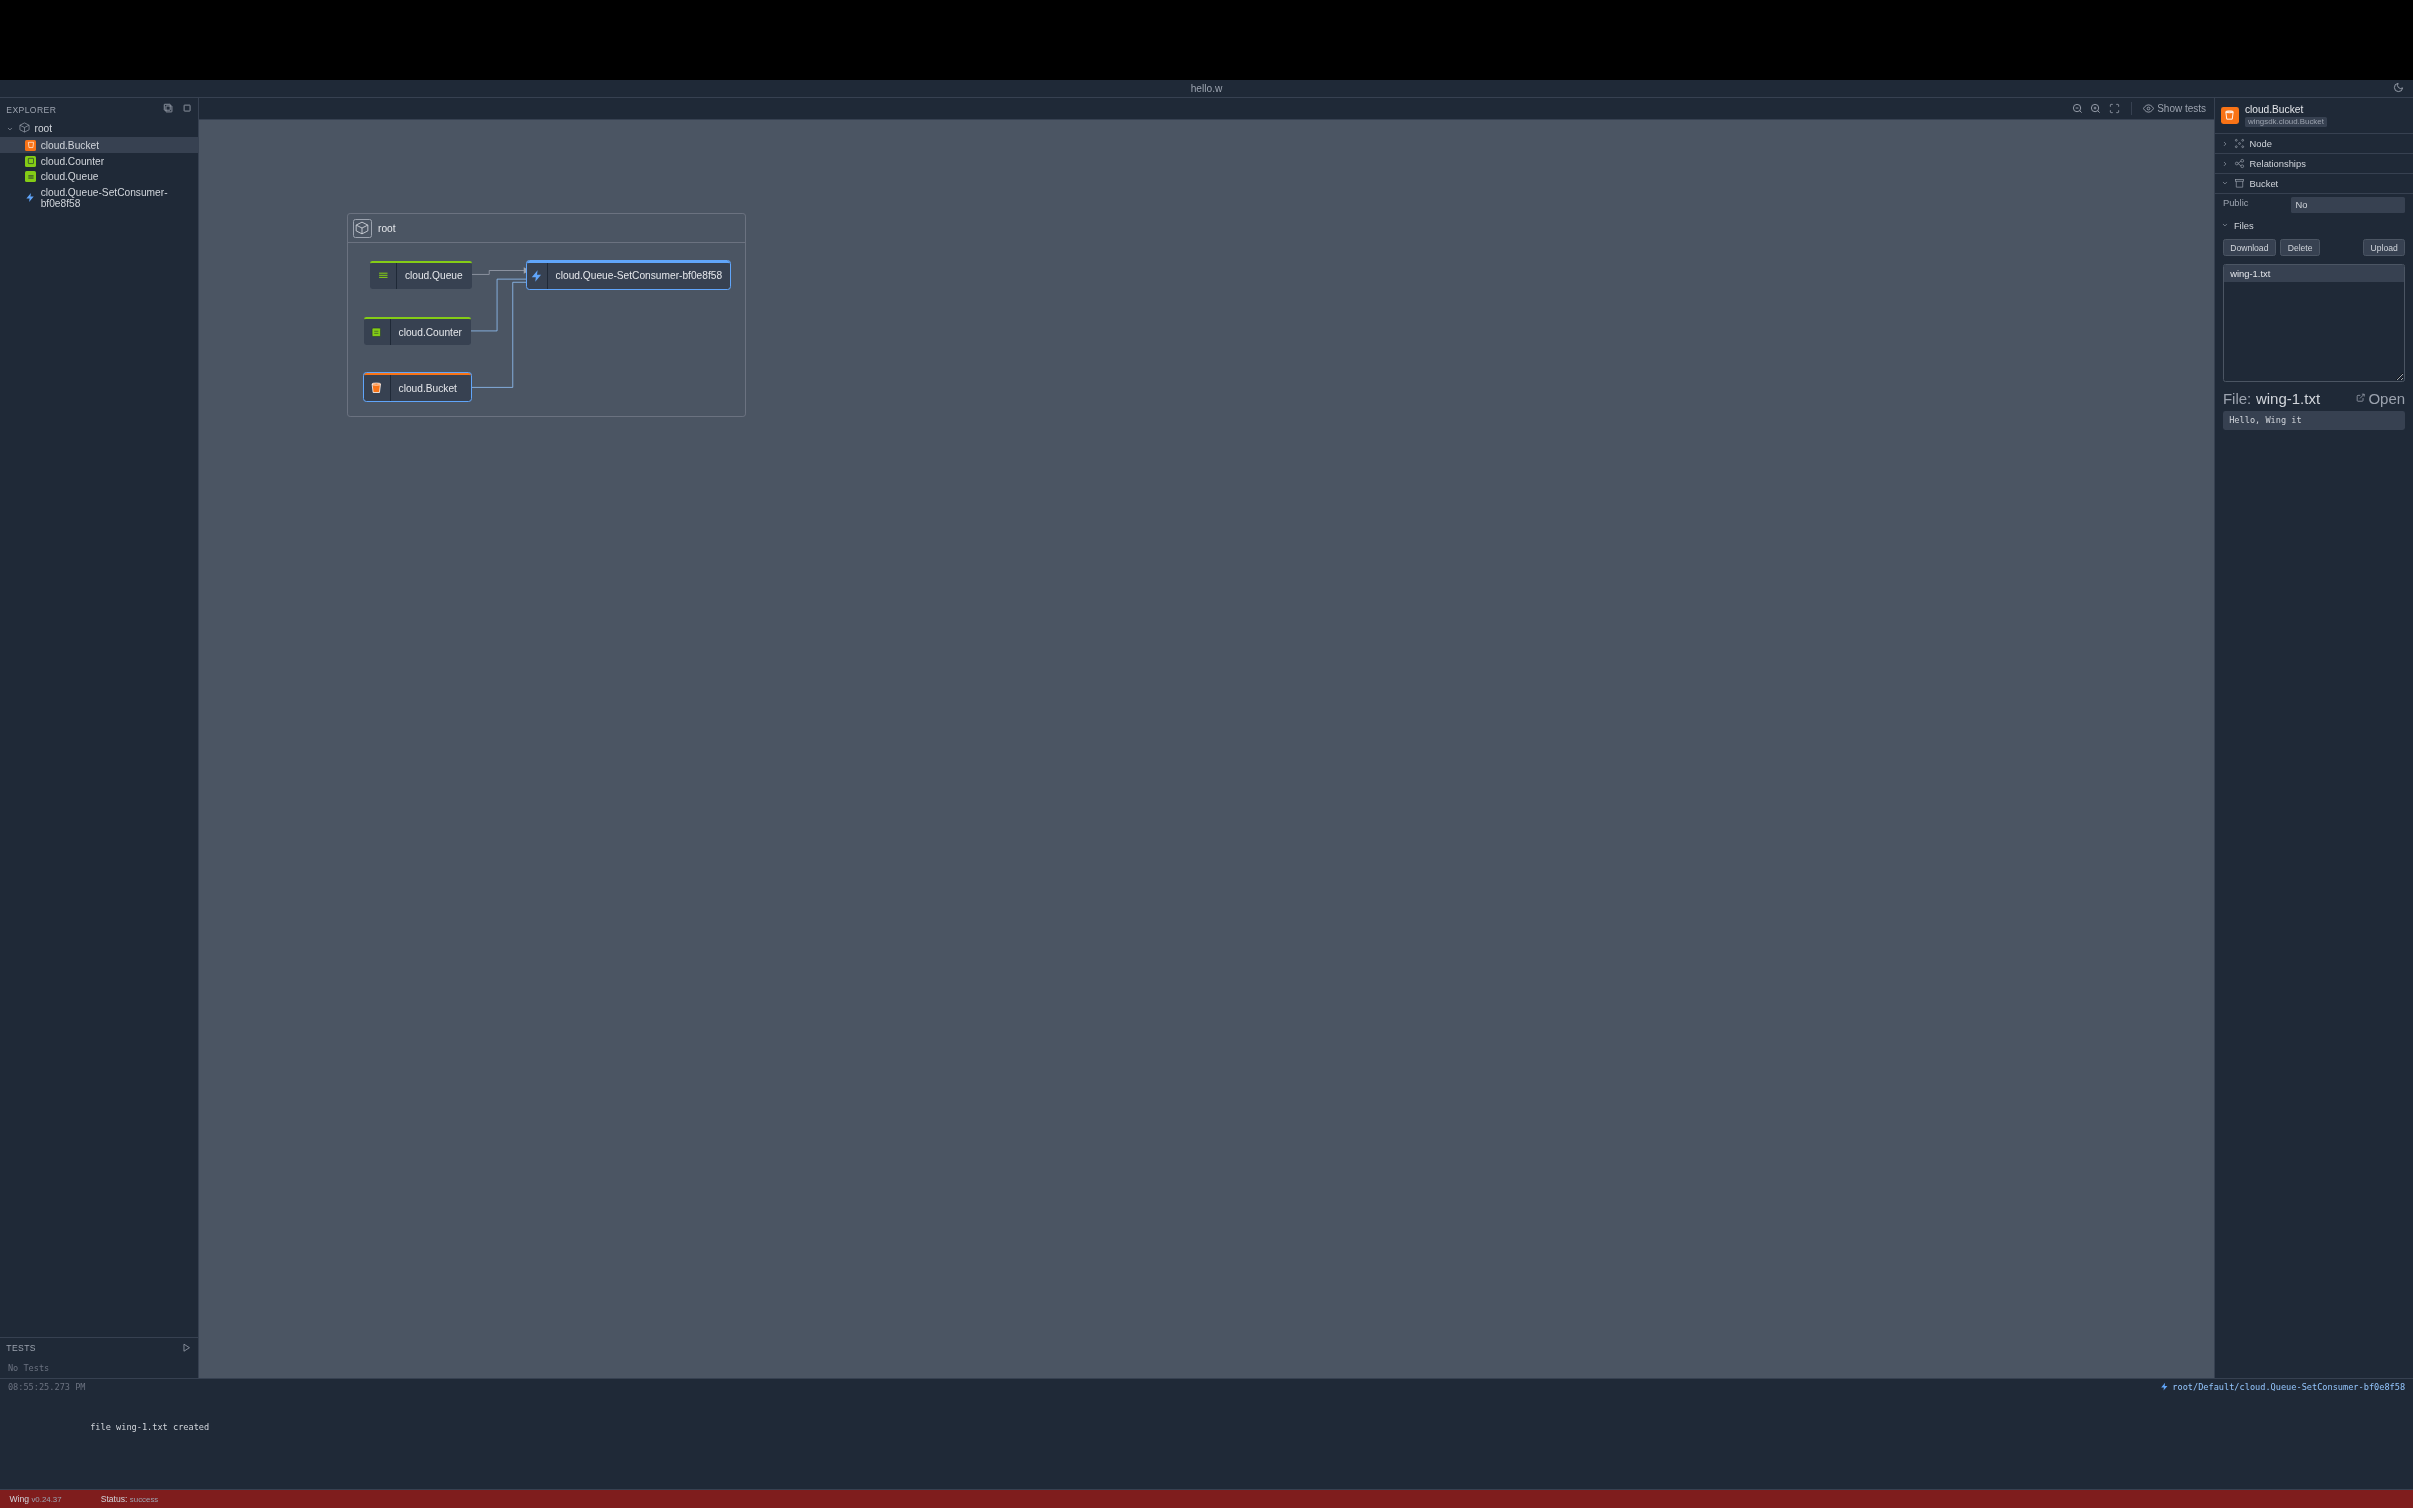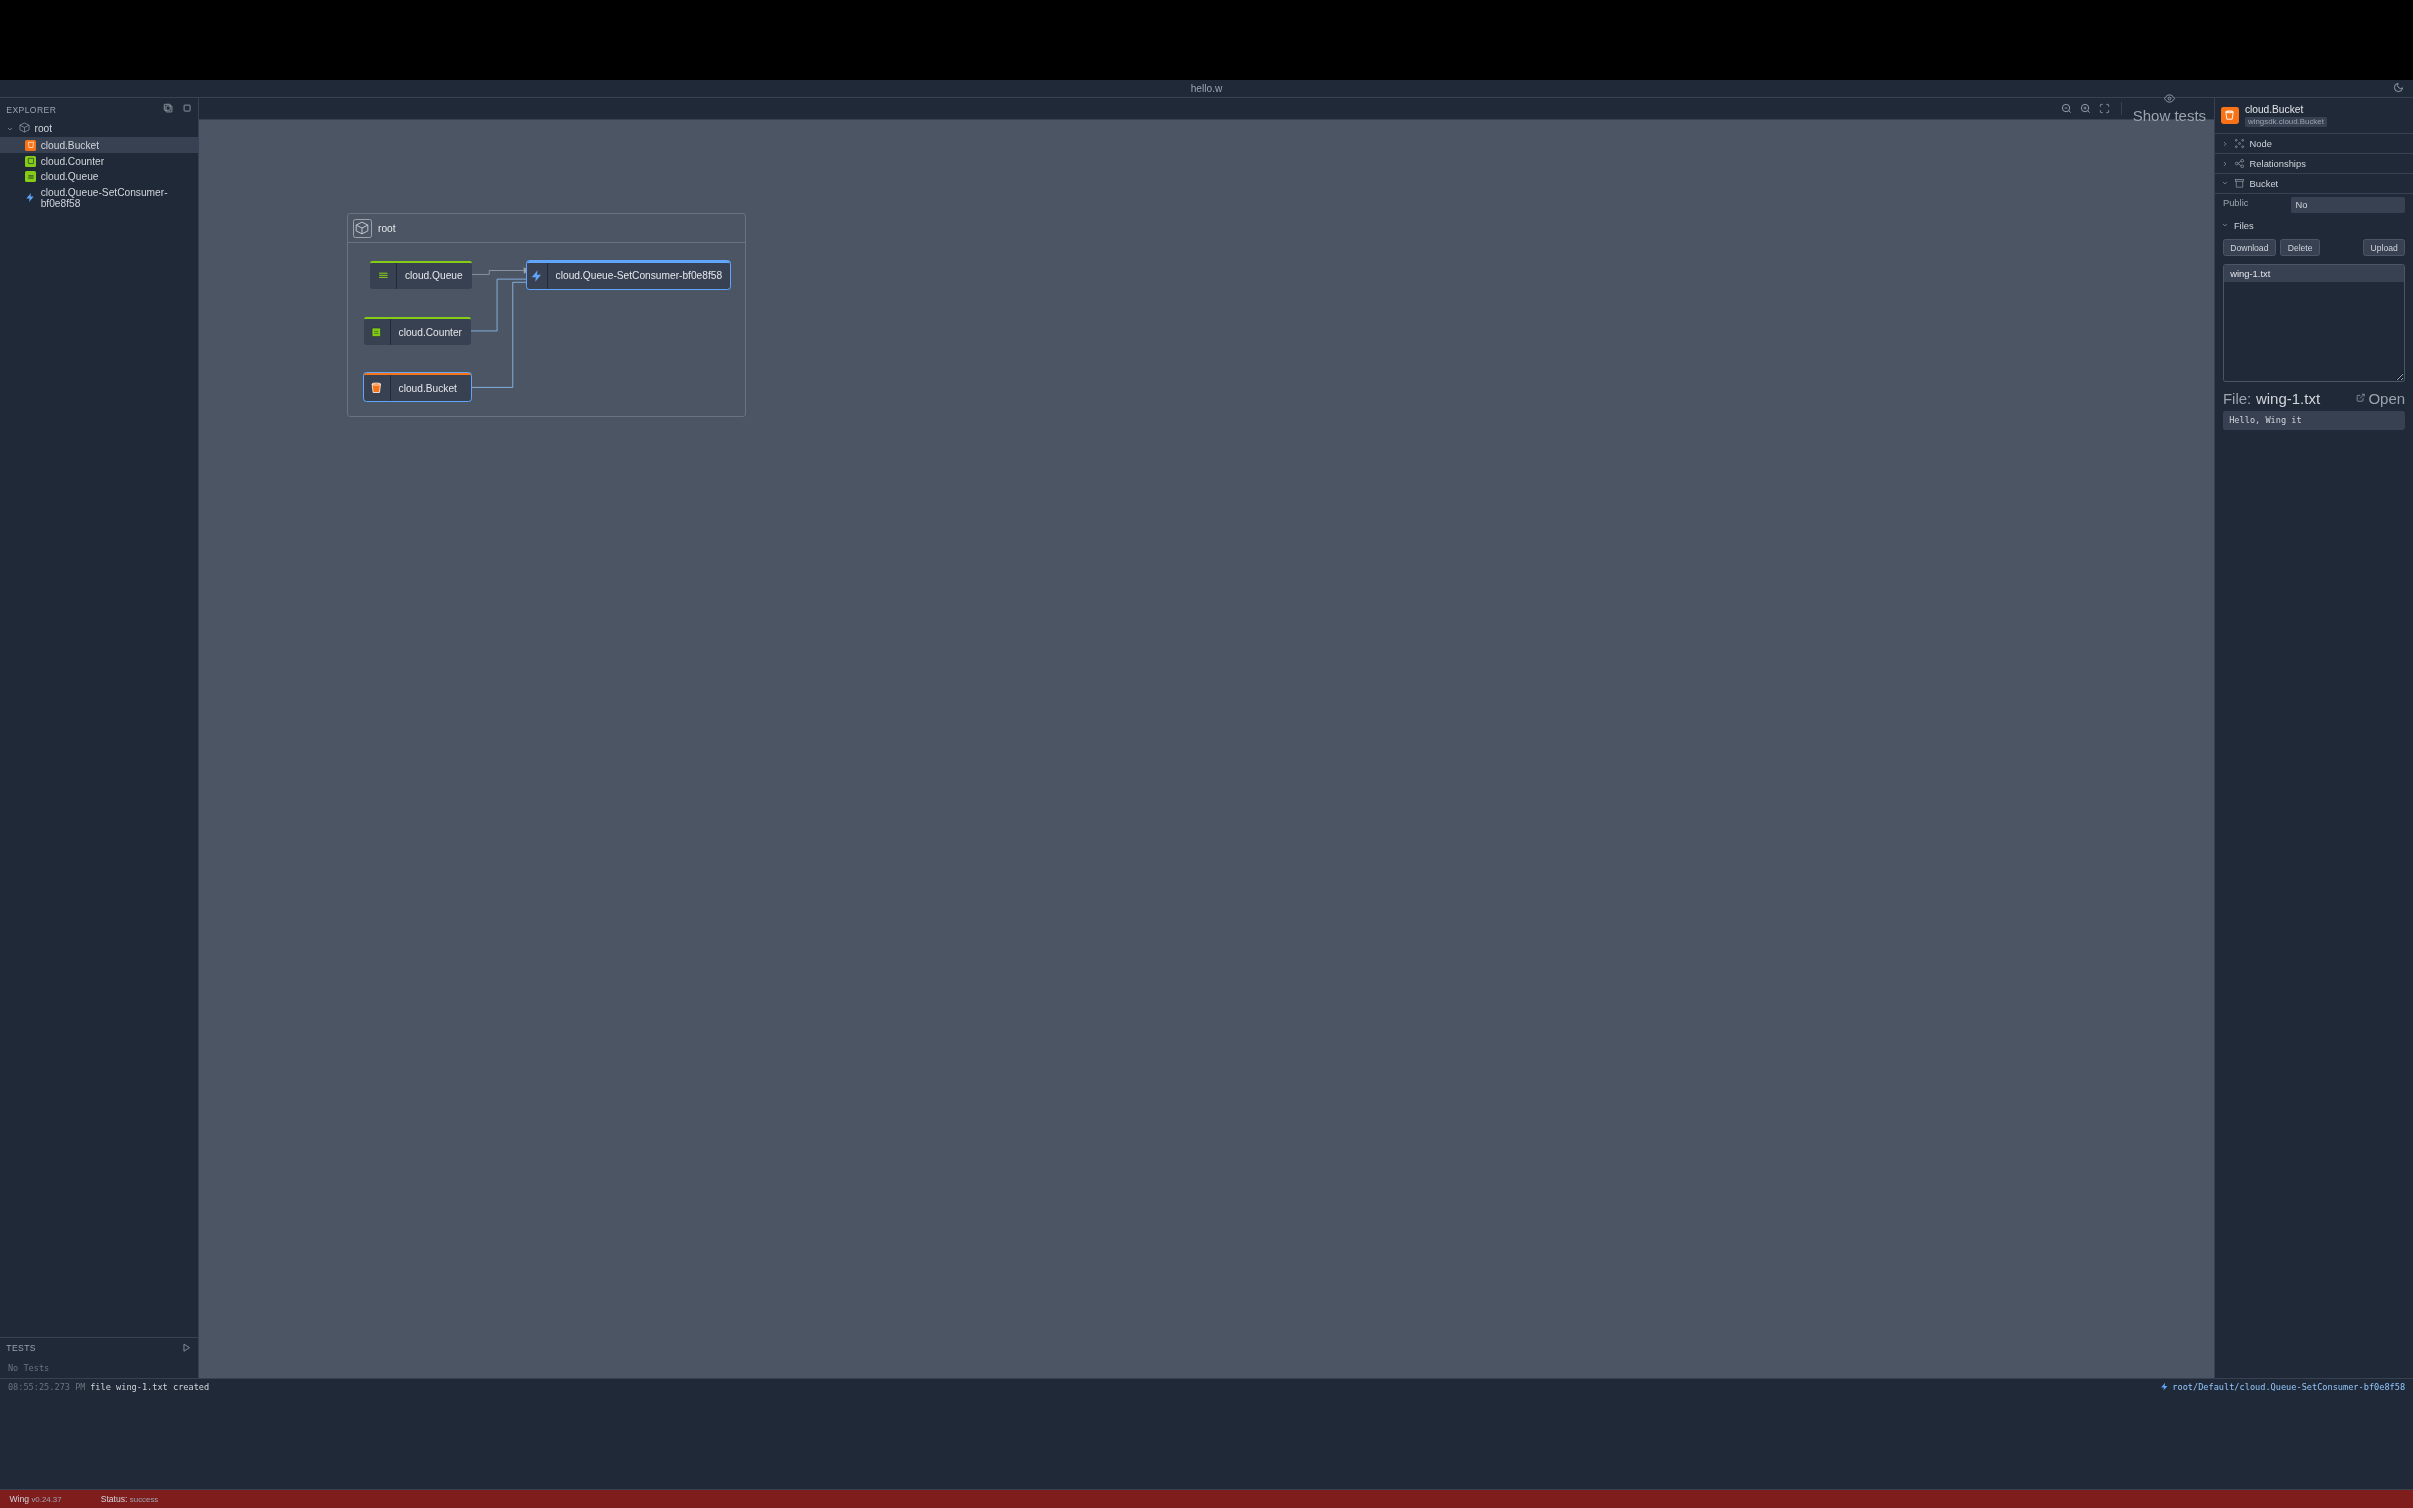--- a/index.html
+++ b/index.html
@@ -86,21 +86,21 @@
       height: 22px;
       background: #1f2937;
       border-bottom: 0.8px solid #374151;
       display: flex;
       align-items: center;
       justify-content: flex-end;
       gap: 7.9px;
       padding: 0 7.9px;
     }
     .toolbar-sep { width: 0.8px; height: 12.6px; background: #374151; margin: 0 3.1px; }
-    .toolbar-btn { display: flex; align-items: center; gap: 3.1px; color: #9ca3af; cursor: pointer; font-size: 15px; flex-direction: column; }
+    .toolbar-btn { display: flex; align-items: center; gap: 3.1px; color: #9ca3af; cursor: pointer; font-size: 10px; }
     .canvas-main { flex: 1; position: relative; }
     .root-block {
       position: absolute;
       left: 148px; top: 93px;
       width: 399px;
       background: #4b5563;
       border: 0.8px solid #6b7280;
       border-radius: 3.1px;
       padding-bottom: 15.7px;
     }
@@ -228,21 +228,21 @@
       padding: 3.1px 7.9px 7.9px;
       font-family: monospace;
       font-size: 8.6px;
       display: flex;
       justify-content: space-between;
       align-items: flex-start;
       min-height: 110px;
     }
     .log-left { display: flex; gap: 4.7px; }
     .log-time { color: #6b7280; }
-    .log-msg { color: #d1d5db; }
+    .log-msg { color: #d1d5db; margin-top: 40px; }
     .log-source { color: #93c5fd; display: flex; align-items: center; gap: 3.1px; }
     .status-bar {
       height: 19px;
       background: #7f1d1d;
       border-top: 0.8px solid #374151;
       display: flex; align-items: center;
       padding: 0 9.4px;
       font-size: 8.6px;
       color: #9ca3af;
       gap: 39px;

